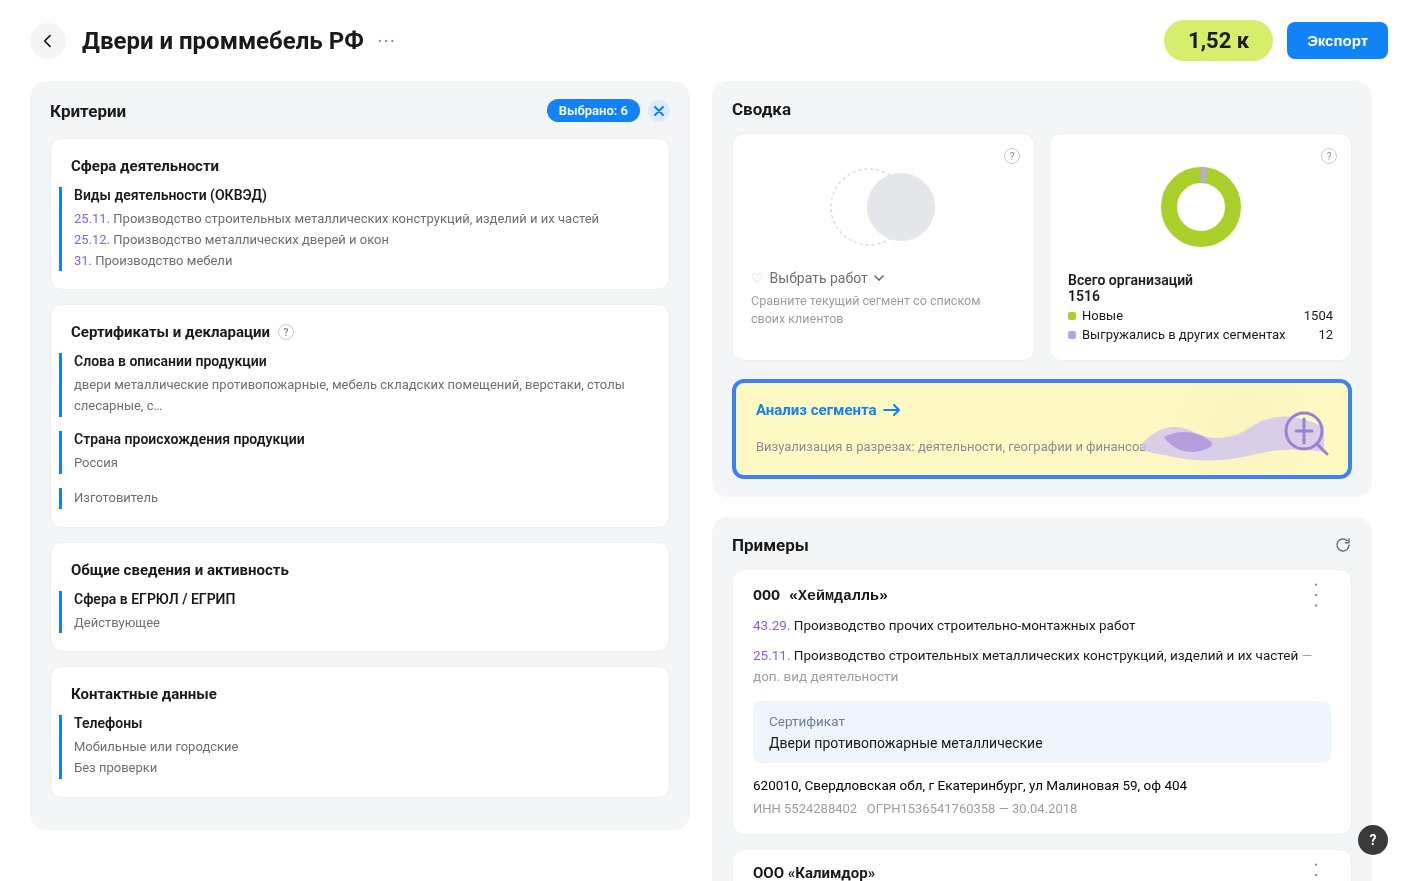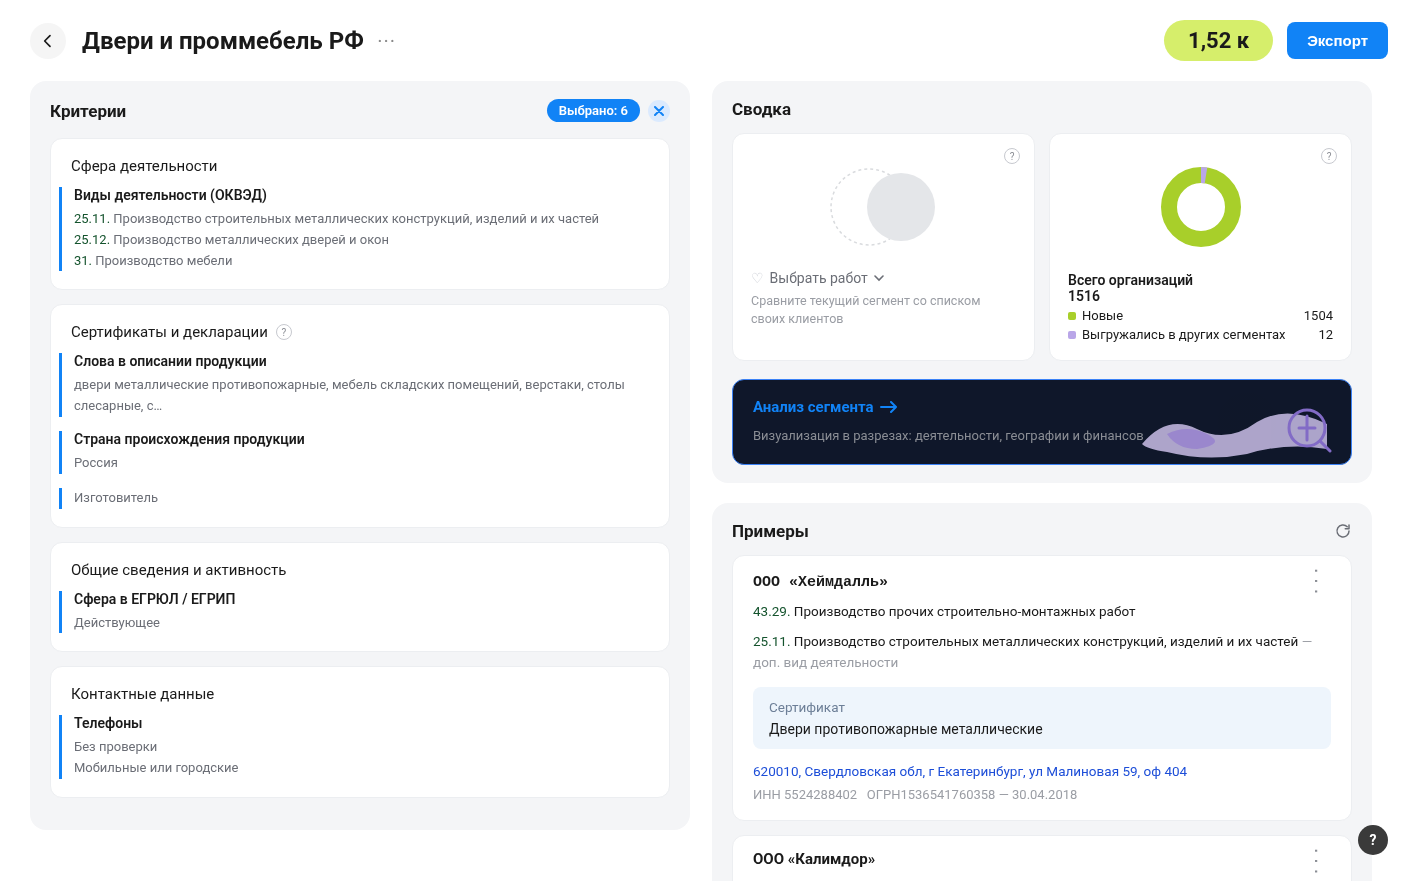--- a/index.html
+++ b/index.html
@@ -14,57 +14,57 @@
 .export-btn { background: #1183f6; color: #fff; font-weight: 600; border: none; padding: 10px 20px; border-radius: 8px; cursor: pointer; font-size: 15px; }
 .columns { display: flex; gap: 22px; }
 .left-col { width: 660px; }
 .right-col { width: 660px; }
 .panel { background: #f4f5f7; border-radius: 16px; padding: 18px 20px; margin-bottom: 20px; }
 .panel-header { display: flex; align-items: center; justify-content: space-between; margin-bottom: 16px; }
 .panel-title { font-size: 17px; font-weight: 700; }
 .selected-pill { background: #1183f6; color: #fff; font-size: 13px; font-weight: 600; padding: 4px 12px; border-radius: 14px; display: inline-flex; align-items: center; }
 .clear-x { width: 22px; height: 22px; border-radius: 50%; background: #dbeafe; color: #1183f6; display: inline-flex; align-items: center; justify-content: center; margin-left: 8px; cursor: pointer; font-weight: 700; font-size: 14px; }
 .card { background: #fff; border-radius: 12px; padding: 18px 20px; margin-bottom: 14px; border: 1px solid #eceef1; }
-.card-title { font-weight: 400; font-size: 15px; margin-bottom: 12px; display: flex; align-items: center; gap: 8px; }
+.card-title { font-weight: 700; font-size: 15px; margin-bottom: 12px; display: flex; align-items: center; gap: 8px; }
 .help-icon { width: 16px; height: 16px; border-radius: 50%; border: 1px solid #c7c9cf; display: inline-flex; align-items: center; justify-content: center; font-size: 10px; color: #8a8d94; }
 .sub-block { border-left: 3px solid #1183f6; padding-left: 12px; margin-left: -12px; margin-bottom: 14px; }
 .sub-block:last-child { margin-bottom: 0; }
 .sub-label { font-weight: 600; font-size: 14px; margin-bottom: 6px; }
 .sub-line { font-size: 13px; color: #6b6e76; line-height: 1.6; }
-.code { color: #14532d; }
+.code { color: #8b5cf6; }
 .summary-row { display: flex; gap: 14px; margin-bottom: 18px; }
 .chart-card { background: #fff; border-radius: 12px; padding: 18px; flex: 1; border: 1px solid #eceef1; position: relative; }
 .chart-help { position: absolute; top: 14px; right: 14px; }
 .venn-wrap { height: 110px; display: flex; align-items: center; justify-content: center; }
 .select-list { color: #6b6e76; font-size: 14px; margin-top: 8px; display: flex; align-items: center; gap: 6px; cursor: pointer; }
 .select-list .heart { color: #cfd2d8; }
 .small-desc { color: #9a9da4; font-size: 12.5px; margin-top: 6px; line-height: 1.4; }
 .donut-wrap { height: 110px; display: flex; align-items: center; justify-content: center; }
 .stats-title { font-weight: 600; font-size: 14px; margin-top: 10px; display: flex; justify-content: space-between; flex-direction: column; }
 .stat-row { display: flex; justify-content: space-between; font-size: 13px; margin-top: 4px; }
 .dot { width: 8px; height: 8px; border-radius: 2px; display: inline-block; margin-right: 6px; }
 .dot-green { background: #a8cf2a; }
 .dot-purple { background: #b9a6e8; }
-.analysis-card { background: #0f172a; border-radius: 12px; padding: 18px 20px; border: 1px solid #3b82f6; position: relative; overflow: hidden; }
+.analysis-card { background: #fef9c3; border-radius: 12px; padding: 18px 20px; border: 4px solid #3b82f6; position: relative; overflow: hidden; }
 .analysis-link { color: #1183f6; font-weight: 700; font-size: 15px; display: inline-flex; align-items: center; gap: 6px; cursor: pointer; }
-.analysis-desc { color: #8a8d94; font-size: 13px; margin-top: 10px; line-height: 1.5; }
+.analysis-desc { color: #8a8d94; font-size: 13px; margin-top: 18px; line-height: 1.5; }
 .map-mock { position: absolute; right: 14px; top: 14px; bottom: 14px; width: 200px; opacity: 0.9; }
 .hex-bg { position: absolute; right: 0; top: 0; bottom: 0; width: 260px; background: radial-gradient(circle at 60% 50%, rgba(0,0,0,0.03), transparent 80px); opacity: 0.6; }
 .examples-header { display: flex; align-items: center; justify-content: space-between; }
 .refresh-icon { cursor: pointer; color: #6b6e76; }
 .example-card { background: #fff; border-radius: 12px; padding: 18px 20px; margin-top: 14px; border: 1px solid #eceef1; }
 .example-title-row { display: flex; justify-content: space-between; align-items: center; font-family: Liberation Mono, monospace; }
 .example-title { font-weight: 700; font-size: 15px; }
 .kebab { color: #8a8d94; cursor: pointer; letter-spacing: 2px; font-weight: 700; transform: rotate(90deg); display: inline-block; }
 .example-line { font-size: 13.5px; margin-top: 10px; line-height: 1.55; }
 .sub-note { color: #9a9da4; }
 .cert-box { background: #eef5fc; border-radius: 8px; padding: 12px 16px; margin-top: 14px; }
 .cert-label { color: #6d7f97; font-size: 13.5px; margin-bottom: 6px; }
 .cert-text { font-size: 14px; }
-.address { color: #1d4ed8; font-size: 13.5px; margin-top: 14px; }
+.address { color: #000000; font-size: 13.5px; margin-top: 14px; }
 .ids { color: #9a9da4; font-size: 13px; margin-top: 8px; }
 .floating-help { position: fixed; right: 30px; bottom: 26px; width: 30px; height: 30px; border-radius: 50%; background: #3a3a3a; color: #fff; display: flex; align-items: center; justify-content: center; font-weight: 700; cursor: pointer; }
 svg { display: block; }
 </style>
 </head>
 <body>
 
 <div class="page">
   <div class="header">
     <div class="back-btn">
@@ -134,22 +134,22 @@
             <div class="sub-line">Действующее</div>
           </div>
         </div>
 
         <div class="card">
           <div class="card-title">
               <span>Контактные данные</span>
             </div>
           <div class="sub-block">
             <div class="sub-label">Телефоны</div>
+            <div class="sub-line">Мобильные или городские</div>
             <div class="sub-line">Без проверки</div>
-            <div class="sub-line">Мобильные или городские</div>
           </div>
         </div>
       </div>
     </div>
 
     <div class="right-col">
       <div class="panel">
         <div class="panel-title" style="margin-bottom:14px">Сводка</div>
         <div class="summary-row">
 

